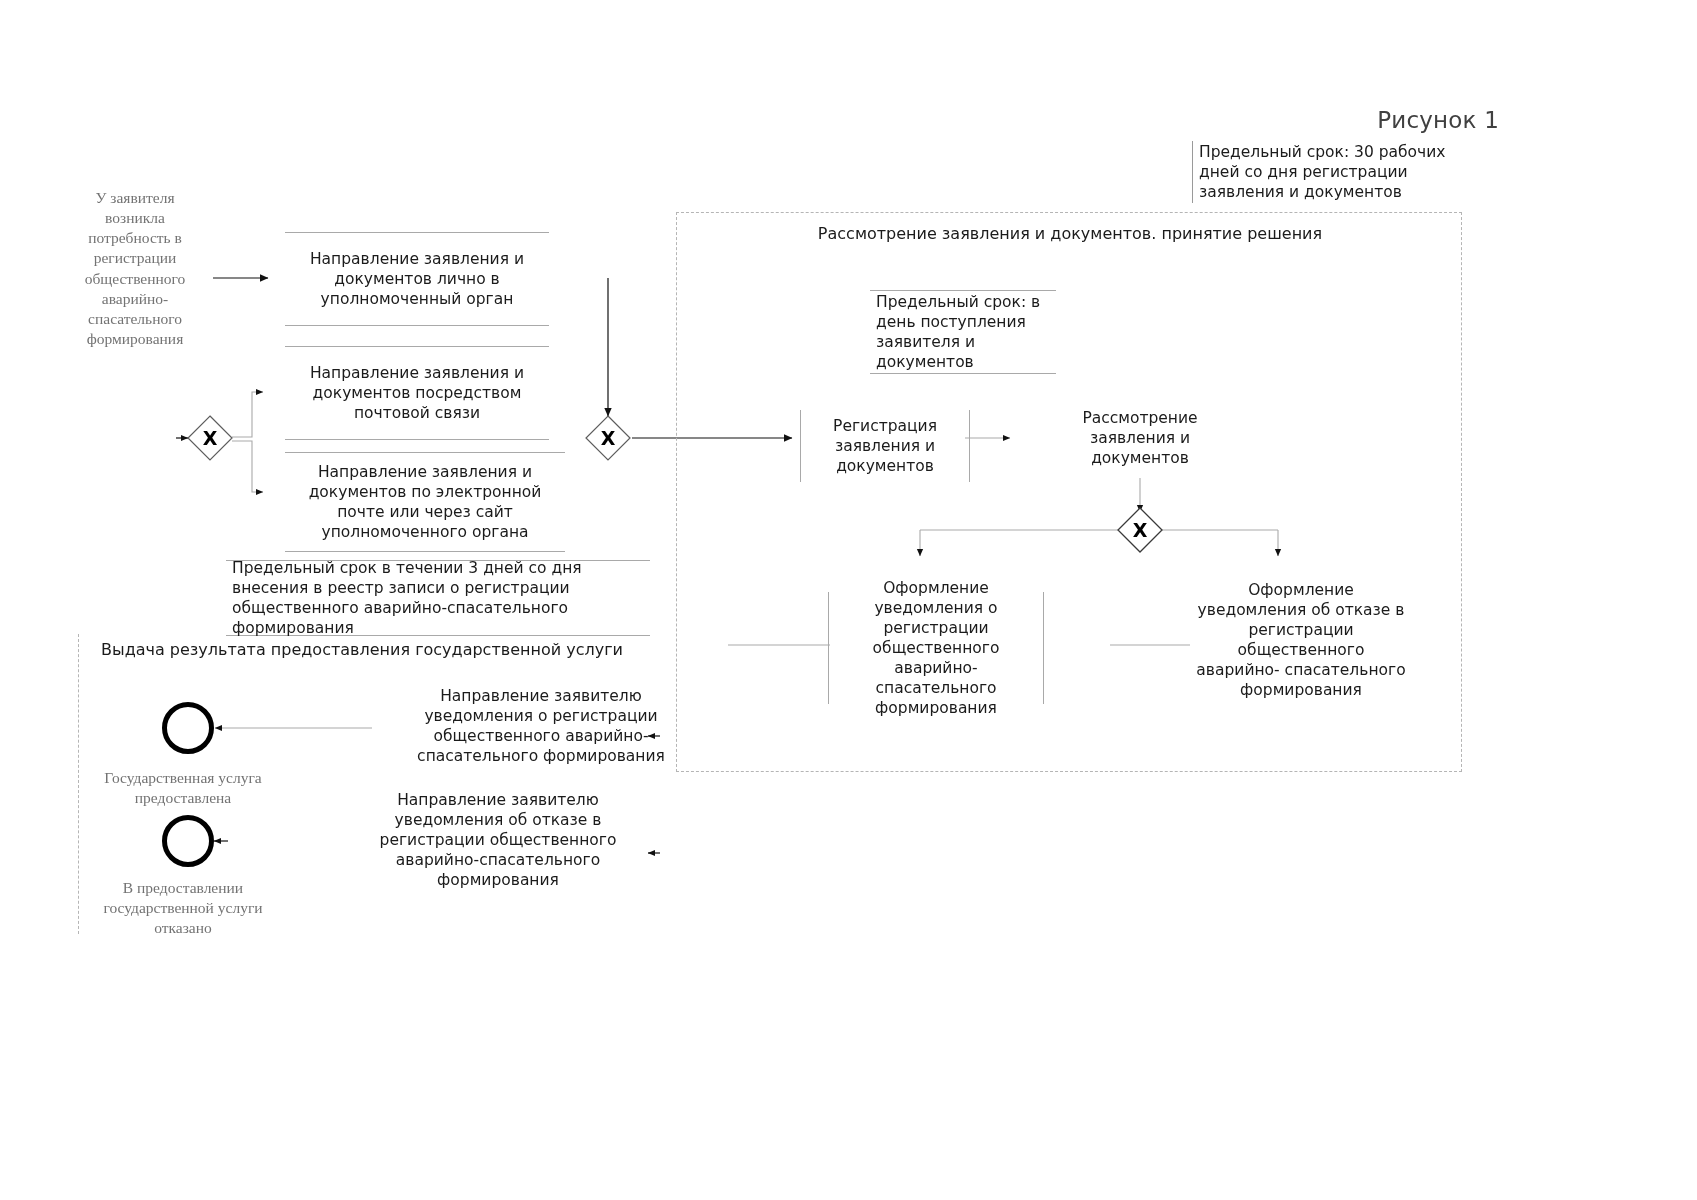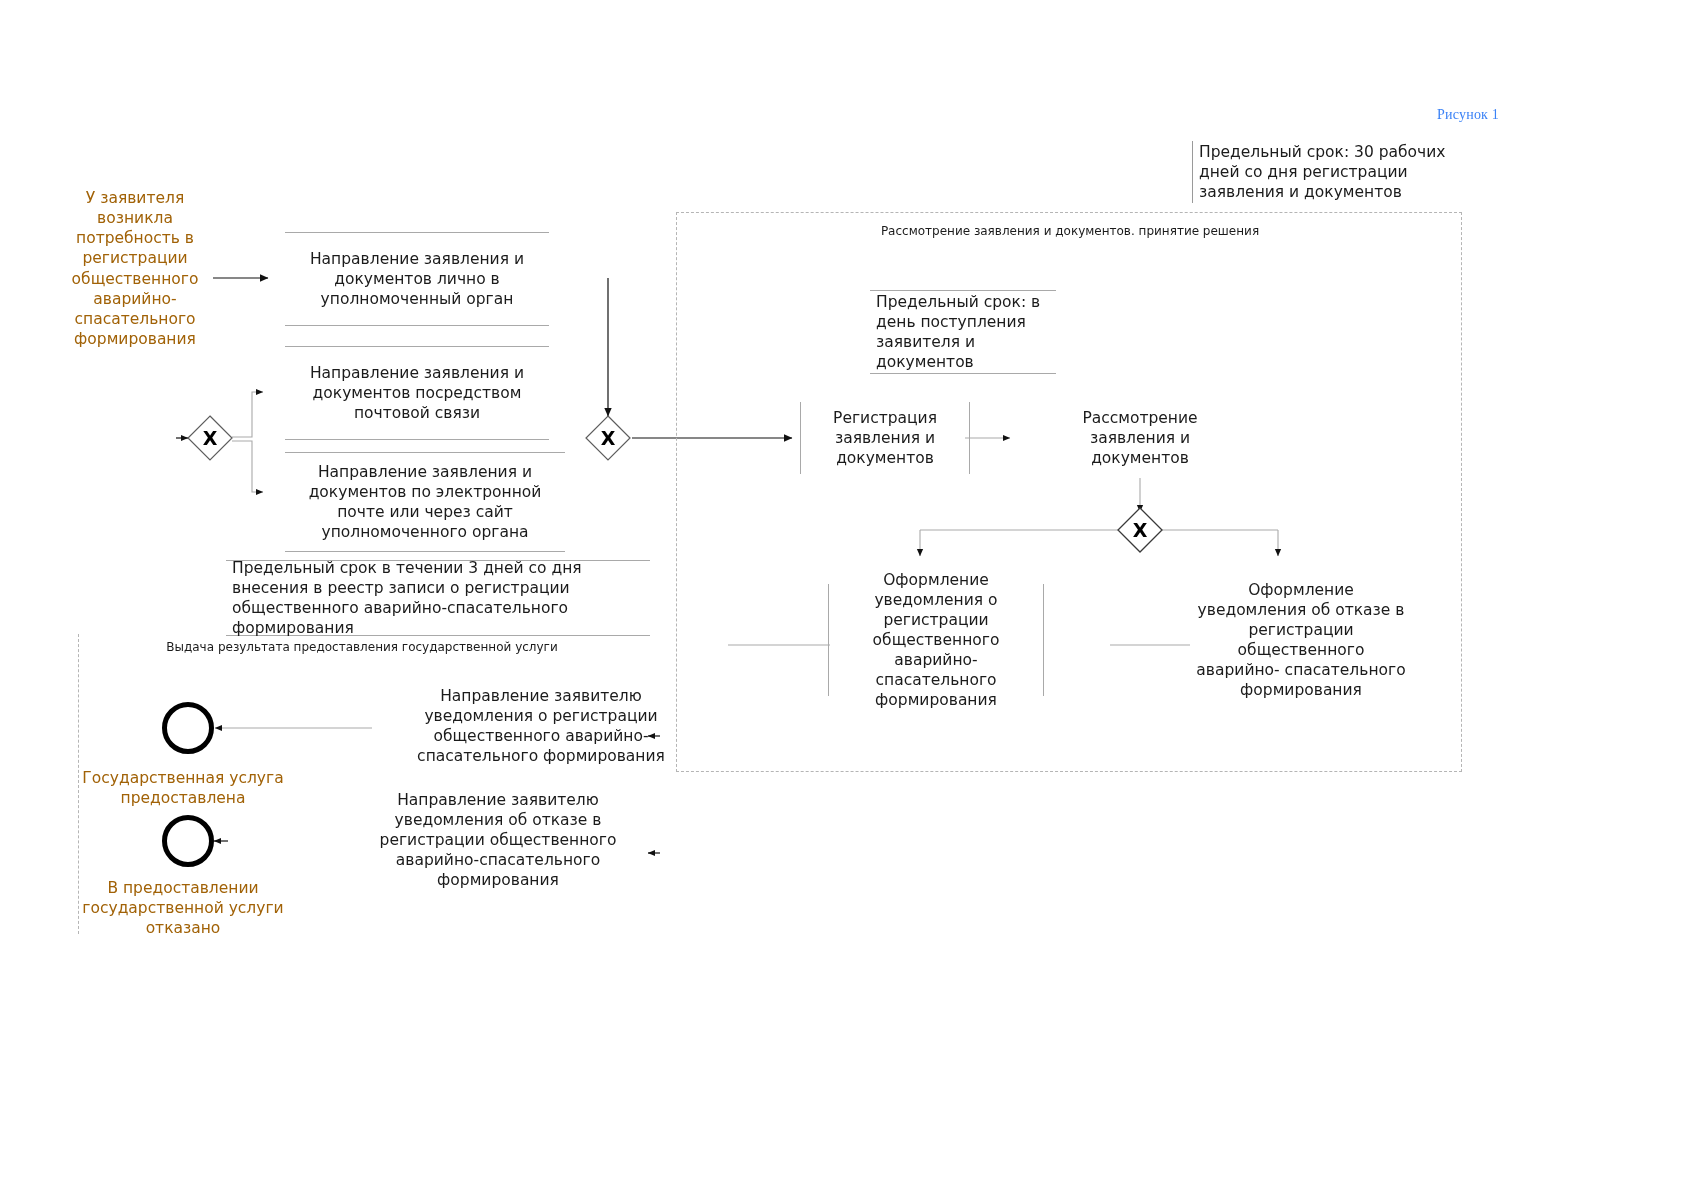--- a/index.html
+++ b/index.html
@@ -9,38 +9,39 @@
     font-family:"DejaVu Sans","Liberation Sans",sans-serif;
     color:#1a1a1a;
     -webkit-font-smoothing:antialiased;
   }
   #canvas{position:absolute;left:0;top:0;width:1697px;height:1200px;}
 
   
   .txt{
     position:absolute;box-sizing:border-box;
     text-align:center;line-height:1.30;
-    color:#a16207;white-space:pre-wrap;
+    color:#737373;white-space:pre-wrap;
     font-size:15.5px;
+    font-family:Liberation Serif, serif;
   }
 
   
   .task{
     position:absolute;box-sizing:border-box;
     display:flex;align-items:center;justify-content:center;
     text-align:center;line-height:1.30;
     font-size:15.5px;color:#1b1b1b;
     border-top:1px solid #a9a9a9;
     border-bottom:1px solid #a9a9a9;
     padding:12px 4px;
   }
   .task.sides{
     border-left:1px solid #a9a9a9;
     border-right:1px solid #a9a9a9;
-    border-top:none;border-bottom:none;
+    border-top:none;border-bottom:none;margin-top:8px;
   }
   .task.noline{border:none;}
 
   
   .annot{
     position:absolute;box-sizing:border-box;
     display:flex;align-items:center;justify-content:center;
     line-height:1.30;
     font-size:15.5px;color:#1b1b1b;
     border-left:1px solid #9a9a9a;
@@ -55,37 +56,37 @@
   
   .lane{
     position:absolute;box-sizing:border-box;
     border:1px dashed #b5b5b5;
   }
   .lane-left{
     position:absolute;box-sizing:border-box;
     border-left:1px dashed #b5b5b5;
   }
   .lane-title{
-    position:absolute;text-align:center;font-size:12px;color:#1b1b1b;
+    position:absolute;text-align:center;font-size:16px;color:#1b1b1b;
   }
 
   
   .gw{position:absolute;}
   .gw svg{display:block;overflow:visible;}
 
   
   .endev{
     position:absolute;border-radius:50%;
     border:5px solid #000;background:#fff;box-sizing:border-box;
   }
 
   
   .caption{
-    position:absolute;font-size:14px;color:#3b82f6;
-    text-align:right;letter-spacing:.2px;font-family:Liberation Serif, serif;
+    position:absolute;font-size:23px;color:#404040;
+    text-align:right;letter-spacing:.2px;
   }
 
   
   svg#wires{position:absolute;left:0;top:0;width:1697px;height:1200px;pointer-events:none;}
 </style>
 </head>
 <body>
 
 <div id="canvas">
 

